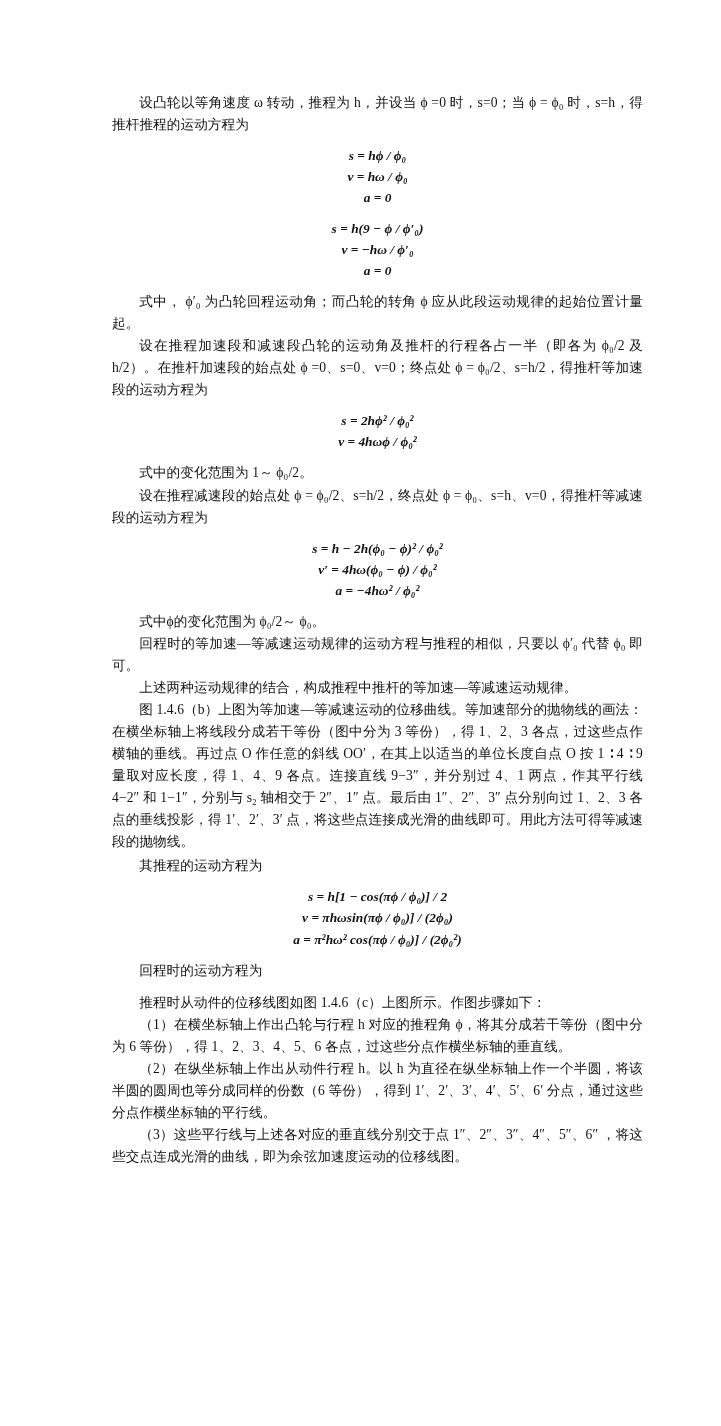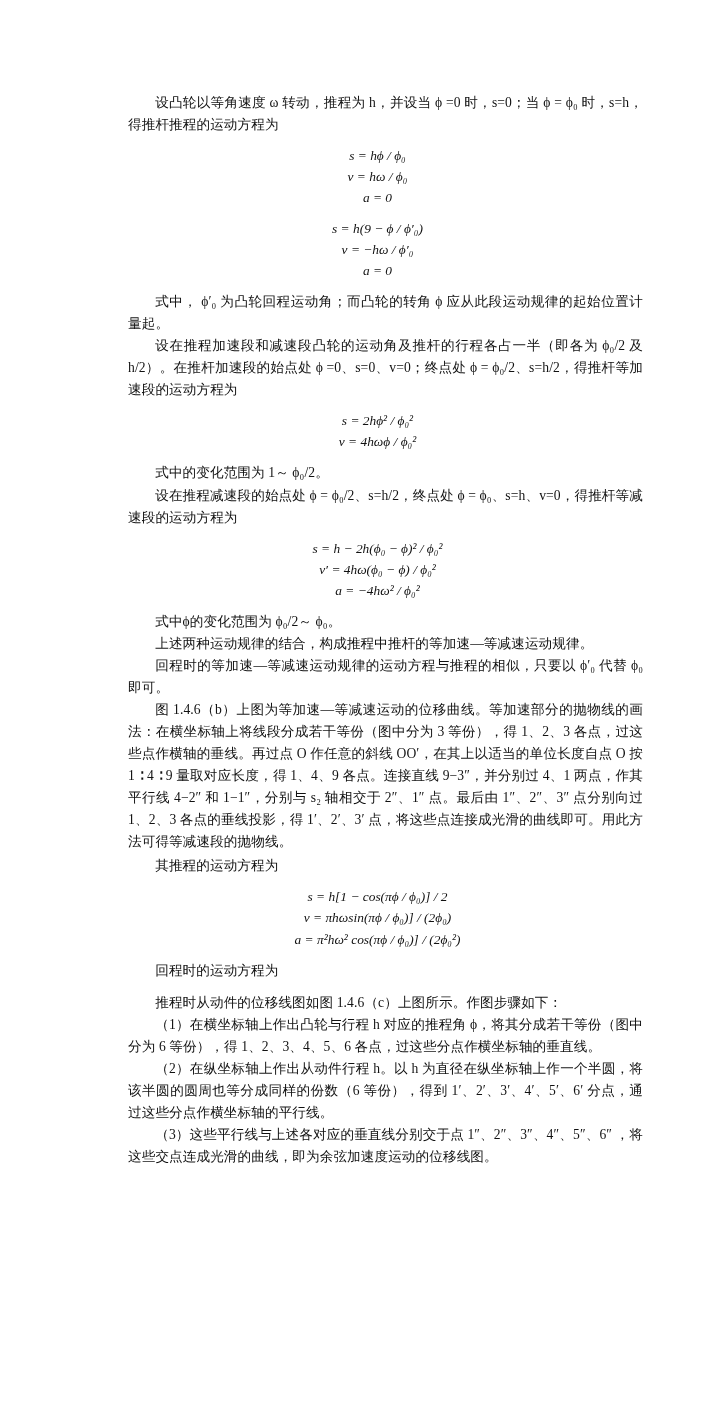--- a/index.html
+++ b/index.html
@@ -18,39 +18,40 @@
     width: 721px;
     min-height: 1426px;
     box-sizing: border-box;
     padding: 92px 78px 60px 112px;
   }
   .para {
     font-size: 13.6px;
     line-height: 1.62;
     text-align: justify;
     text-justify: inter-ideograph;
-    margin: 0 0 0 16px;
+    margin: 0 0 0 0;
     letter-spacing: 0.1px;
   }
   .indent {
     text-indent: 2em;
   }
   .gap-s { margin-top: 2px; }
   .gap-m { margin-top: 10px; }
 
   .eqblock {
     margin: 9px 0 9px 0;
     text-align: center;
     font-family: "Liberation Serif", "DejaVu Serif", serif;
   }
   .eqline {
     font-size: 13.4px;
     line-height: 1.58;
     font-style: italic;
     white-space: nowrap;
+    font-weight: bold;
   }
 </style>
 </head>
 <body>
 
 <div class="page">
 
   <p class="para indent">设凸轮以等角速度 ω 转动，推程为 h，并设当 ϕ =0 时，s=0；当 ϕ = ϕ₀ 时，s=h，得推杆推程的运动方程为</p>
 
   <div class="eqblock">
@@ -77,22 +78,22 @@
   <p class="para indent gap-m">式中的变化范围为 1～ ϕ₀/2。</p>
   <p class="para indent">设在推程减速段的始点处 ϕ = ϕ₀/2、s=h/2，终点处 ϕ = ϕ₀、s=h、v=0，得推杆等减速段的运动方程为</p>
 
   <div class="eqblock">
     <div class="eqline">s = h − 2h(ϕ₀ − ϕ)² / ϕ₀²</div>
     <div class="eqline">v′ = 4hω(ϕ₀ − ϕ) / ϕ₀²</div>
     <div class="eqline">a = −4hω² / ϕ₀²</div>
   </div>
 
   <p class="para indent gap-m">式中ϕ的变化范围为 ϕ₀/2～ ϕ₀。</p>
+  <p class="para indent">回程时的等加速—等减速运动规律的运动方程与推程的相似，只要以 ϕ′₀ 代替 ϕ₀ 即可。</p>
   <p class="para indent">上述两种运动规律的结合，构成推程中推杆的等加速—等减速运动规律。</p>
-  <p class="para indent">回程时的等加速—等减速运动规律的运动方程与推程的相似，只要以 ϕ′₀ 代替 ϕ₀ 即可。</p>
   <p class="para indent">图 1.4.6（b）上图为等加速—等减速运动的位移曲线。等加速部分的抛物线的画法：在横坐标轴上将线段分成若干等份（图中分为 3 等份），得 1、2、3 各点，过这些点作横轴的垂线。再过点 O 作任意的斜线 OO′，在其上以适当的单位长度自点 O 按 1 ∶ 4 ∶ 9 量取对应长度，得 1、4、9 各点。连接直线 9−3″，并分别过 4、1 两点，作其平行线 4−2″ 和 1−1″，分别与 s₂ 轴相交于 2″、1″ 点。最后由 1″、2″、3″ 点分别向过 1、2、3 各点的垂线投影，得 1′、2′、3′ 点，将这些点连接成光滑的曲线即可。用此方法可得等减速段的抛物线。</p>
 
   <p class="para indent gap-s">其推程的运动方程为</p>
 
   <div class="eqblock">
     <div class="eqline">s = h[1 − cos(πϕ / ϕ₀)] / 2</div>
     <div class="eqline">v = πhωsin(πϕ / ϕ₀)] / (2ϕ₀)</div>
     <div class="eqline">a = π²hω² cos(πϕ / ϕ₀)] / (2ϕ₀²)</div>
   </div>
 

